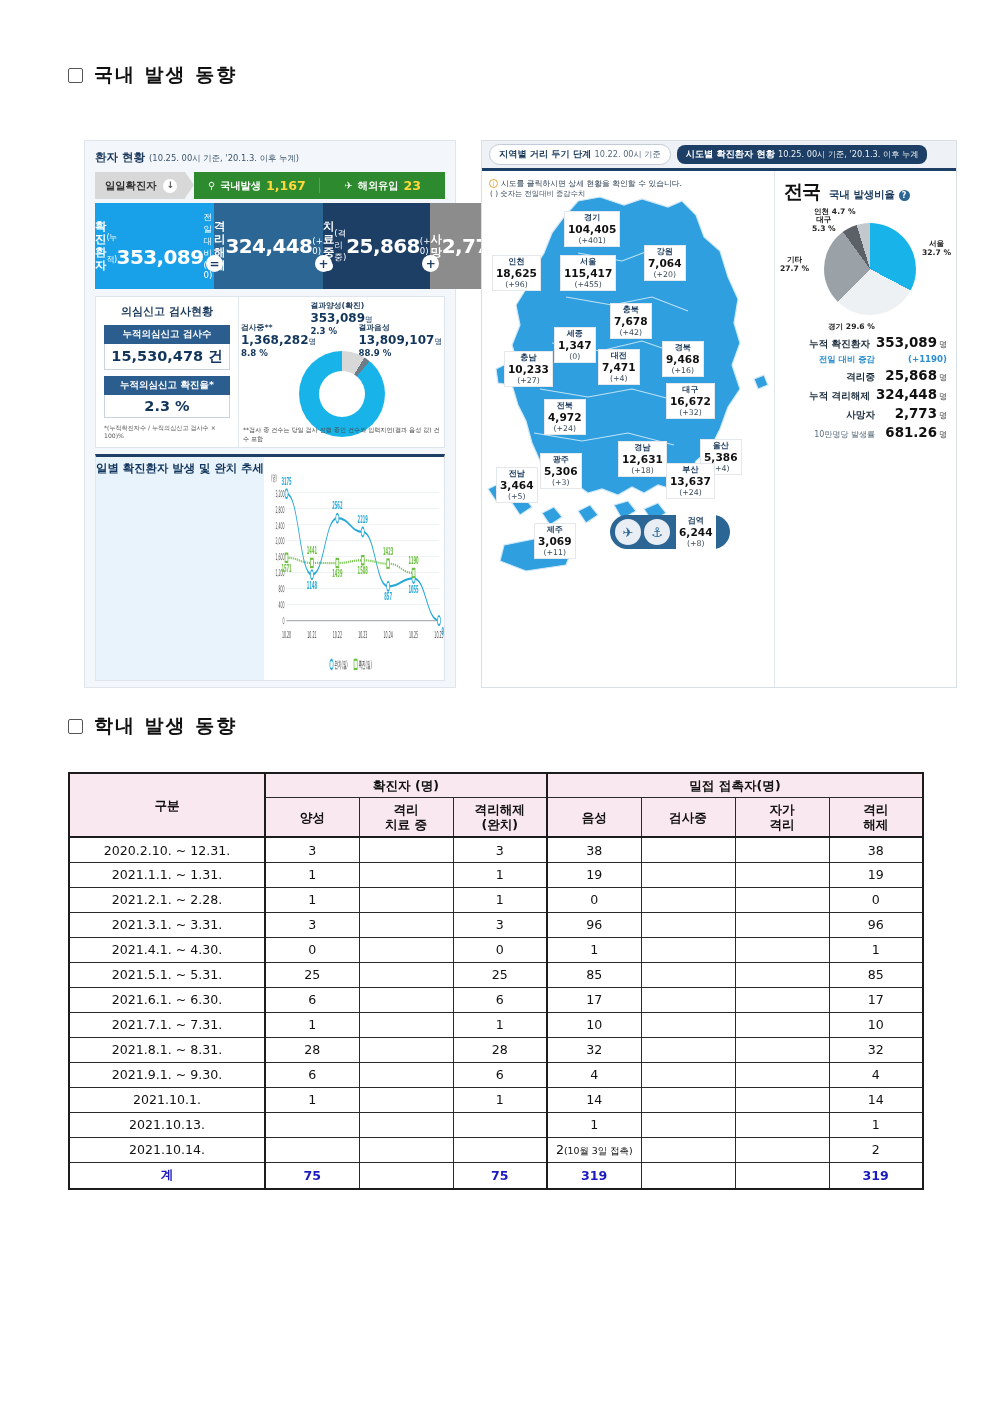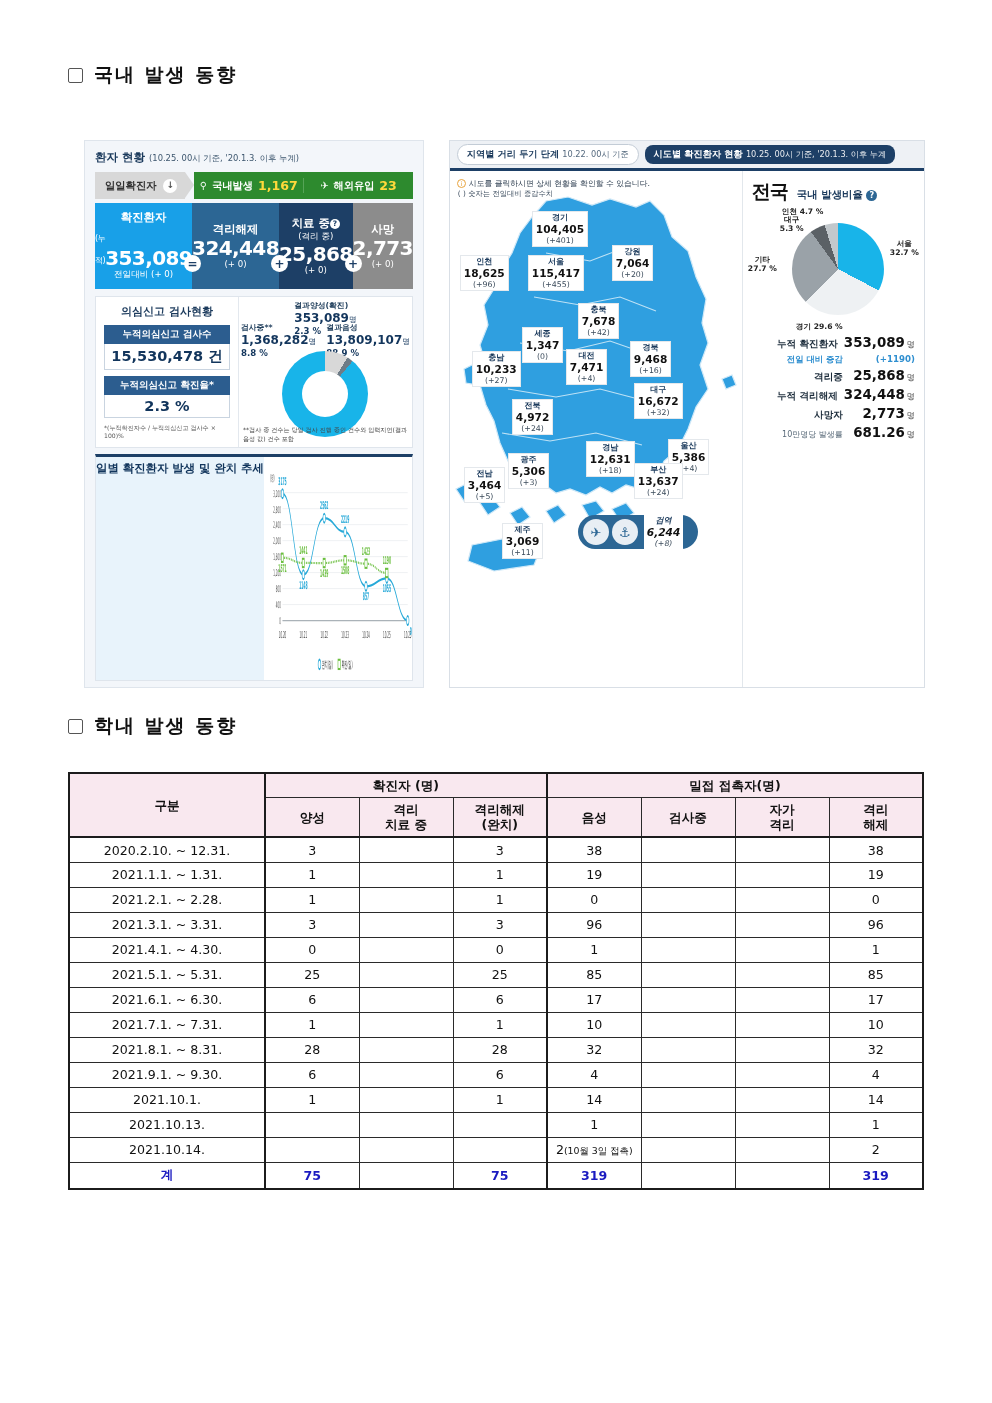--- a/index.html
+++ b/index.html
@@ -66,21 +66,21 @@
   .daily-cell {
     flex:1; display:flex; align-items:center; justify-content:center; gap:5px;
     color:#fff; font-size:10.2px; font-weight:700;
   }
   .daily-cell + .daily-cell { border-left:1px solid #56a457; }
   .daily-cell .num { color:#ffd93b; font-size:12.6px; font-weight:700; }
   .mini-ico { font-size:10px; opacity:.92; }
 
   
   .tiles { display:flex; height: 86px; margin-bottom:7px; }
-  .tile { flex:1; color:#fff; display:flex; flex-direction:column;
+  .tile { flex:1; color:#fff; display:flex; flex-direction:row;
           align-items:center; justify-content:center; position:relative; }
   .tile.t1 { background:#18a0e8; flex: 1.07; }
   .tile.t2 { background:#2c6694; }
   .tile.t3 { background:#1d3f66; }
   .tile.t4 { background:#8c8c8c; flex:.82; }
   .tile-label { font-size:11.4px; font-weight:700; line-height:1.15; }
   .tile-sublabel { font-size:8.6px; font-weight:400; }
   .tile-num { font-size:20px; font-weight:700; letter-spacing:-.6px; line-height:1.1; }
   .tile-num .pfx { font-size:8.2px; font-weight:400; vertical-align:2px; }
   .tile-delta { font-size:8.6px; }
@@ -503,21 +503,21 @@
           <div class="n">제주</div>
           <div class="v">3,069</div>
           <div class="d">(+11)</div>
         </div>
 
         <div style="position:absolute; left:128px; top:344px; width:120px; height:34px;
                     background:#2c6694; border-radius:17px; display:flex; align-items:center;
                     padding-left:5px; gap:3px;">
           <div class="q-ico">✈</div>
           <div class="q-ico">⚓</div>
-          <div class="reg" style="position:static; margin-left:3px; border:none;font-style:italic;">
+          <div class="reg" style="position:static; margin-left:3px; border:none;">
             <div class="n">검역</div>
             <div class="v">6,244</div>
             <div class="d">(+8)</div>
           </div>
         </div>
       </div>
 
       <div class="stats-pane">
         <div class="sp-head">
           <span class="sp-nat">전국</span>

